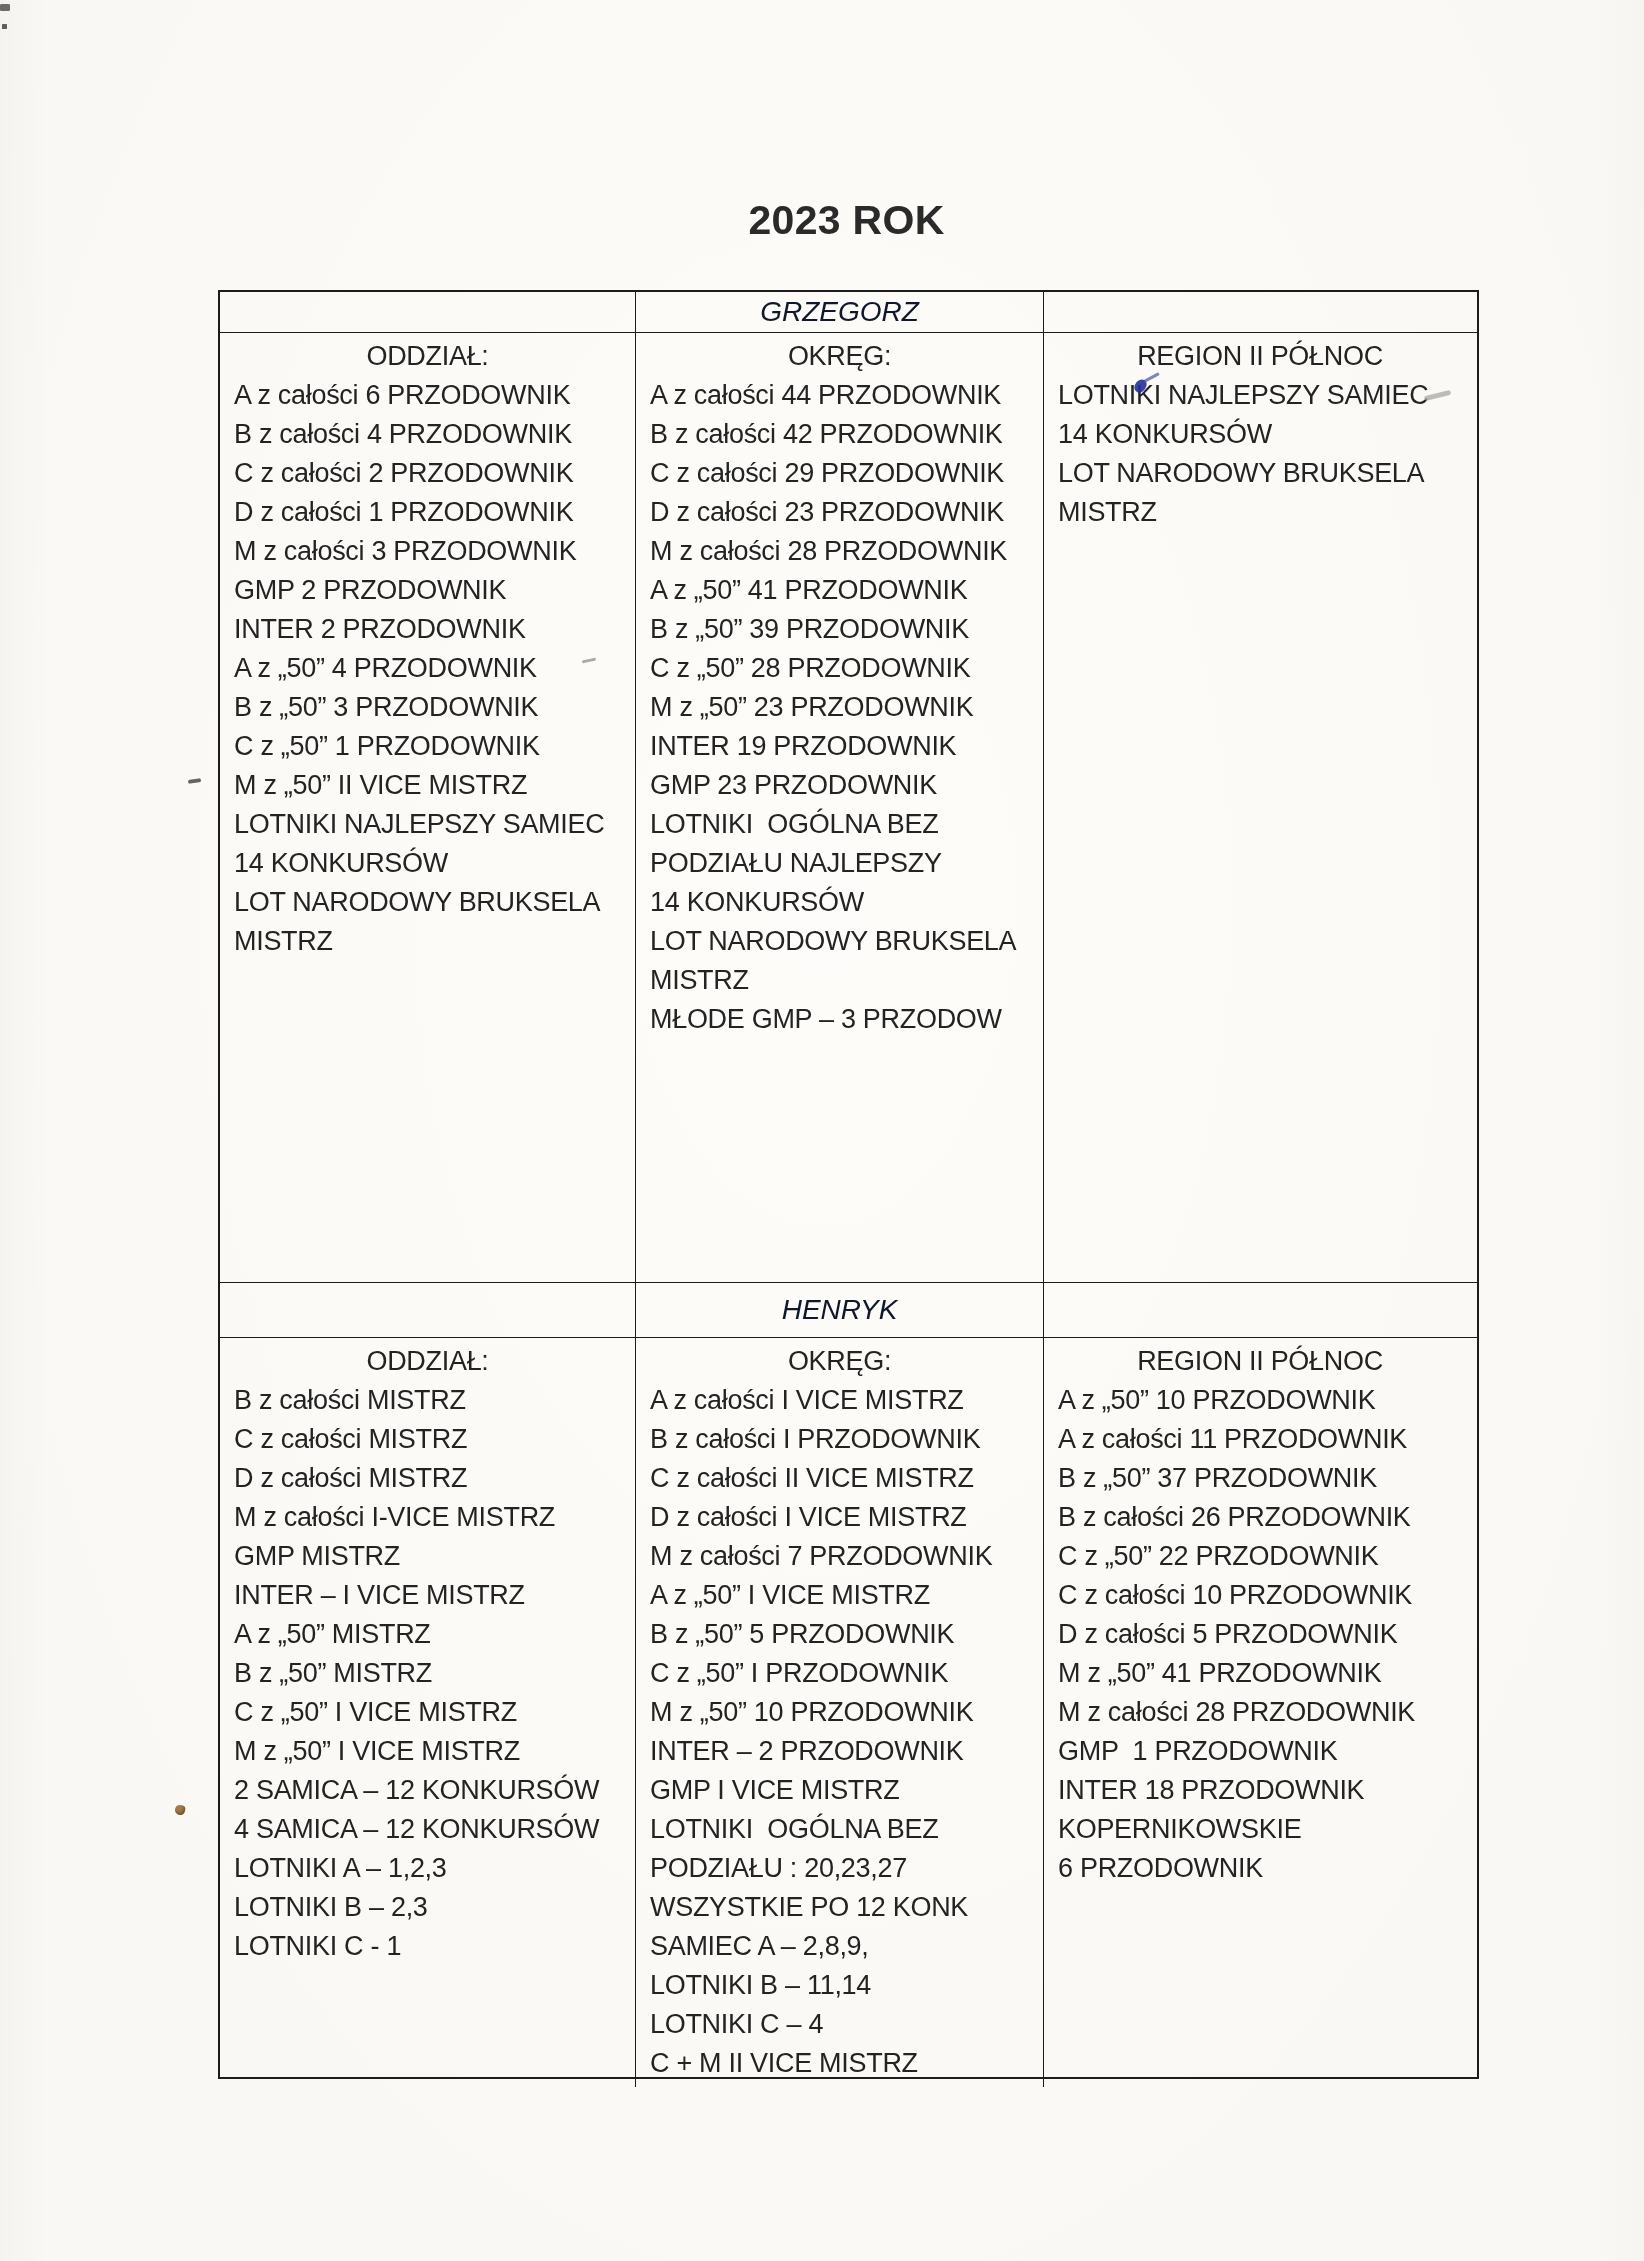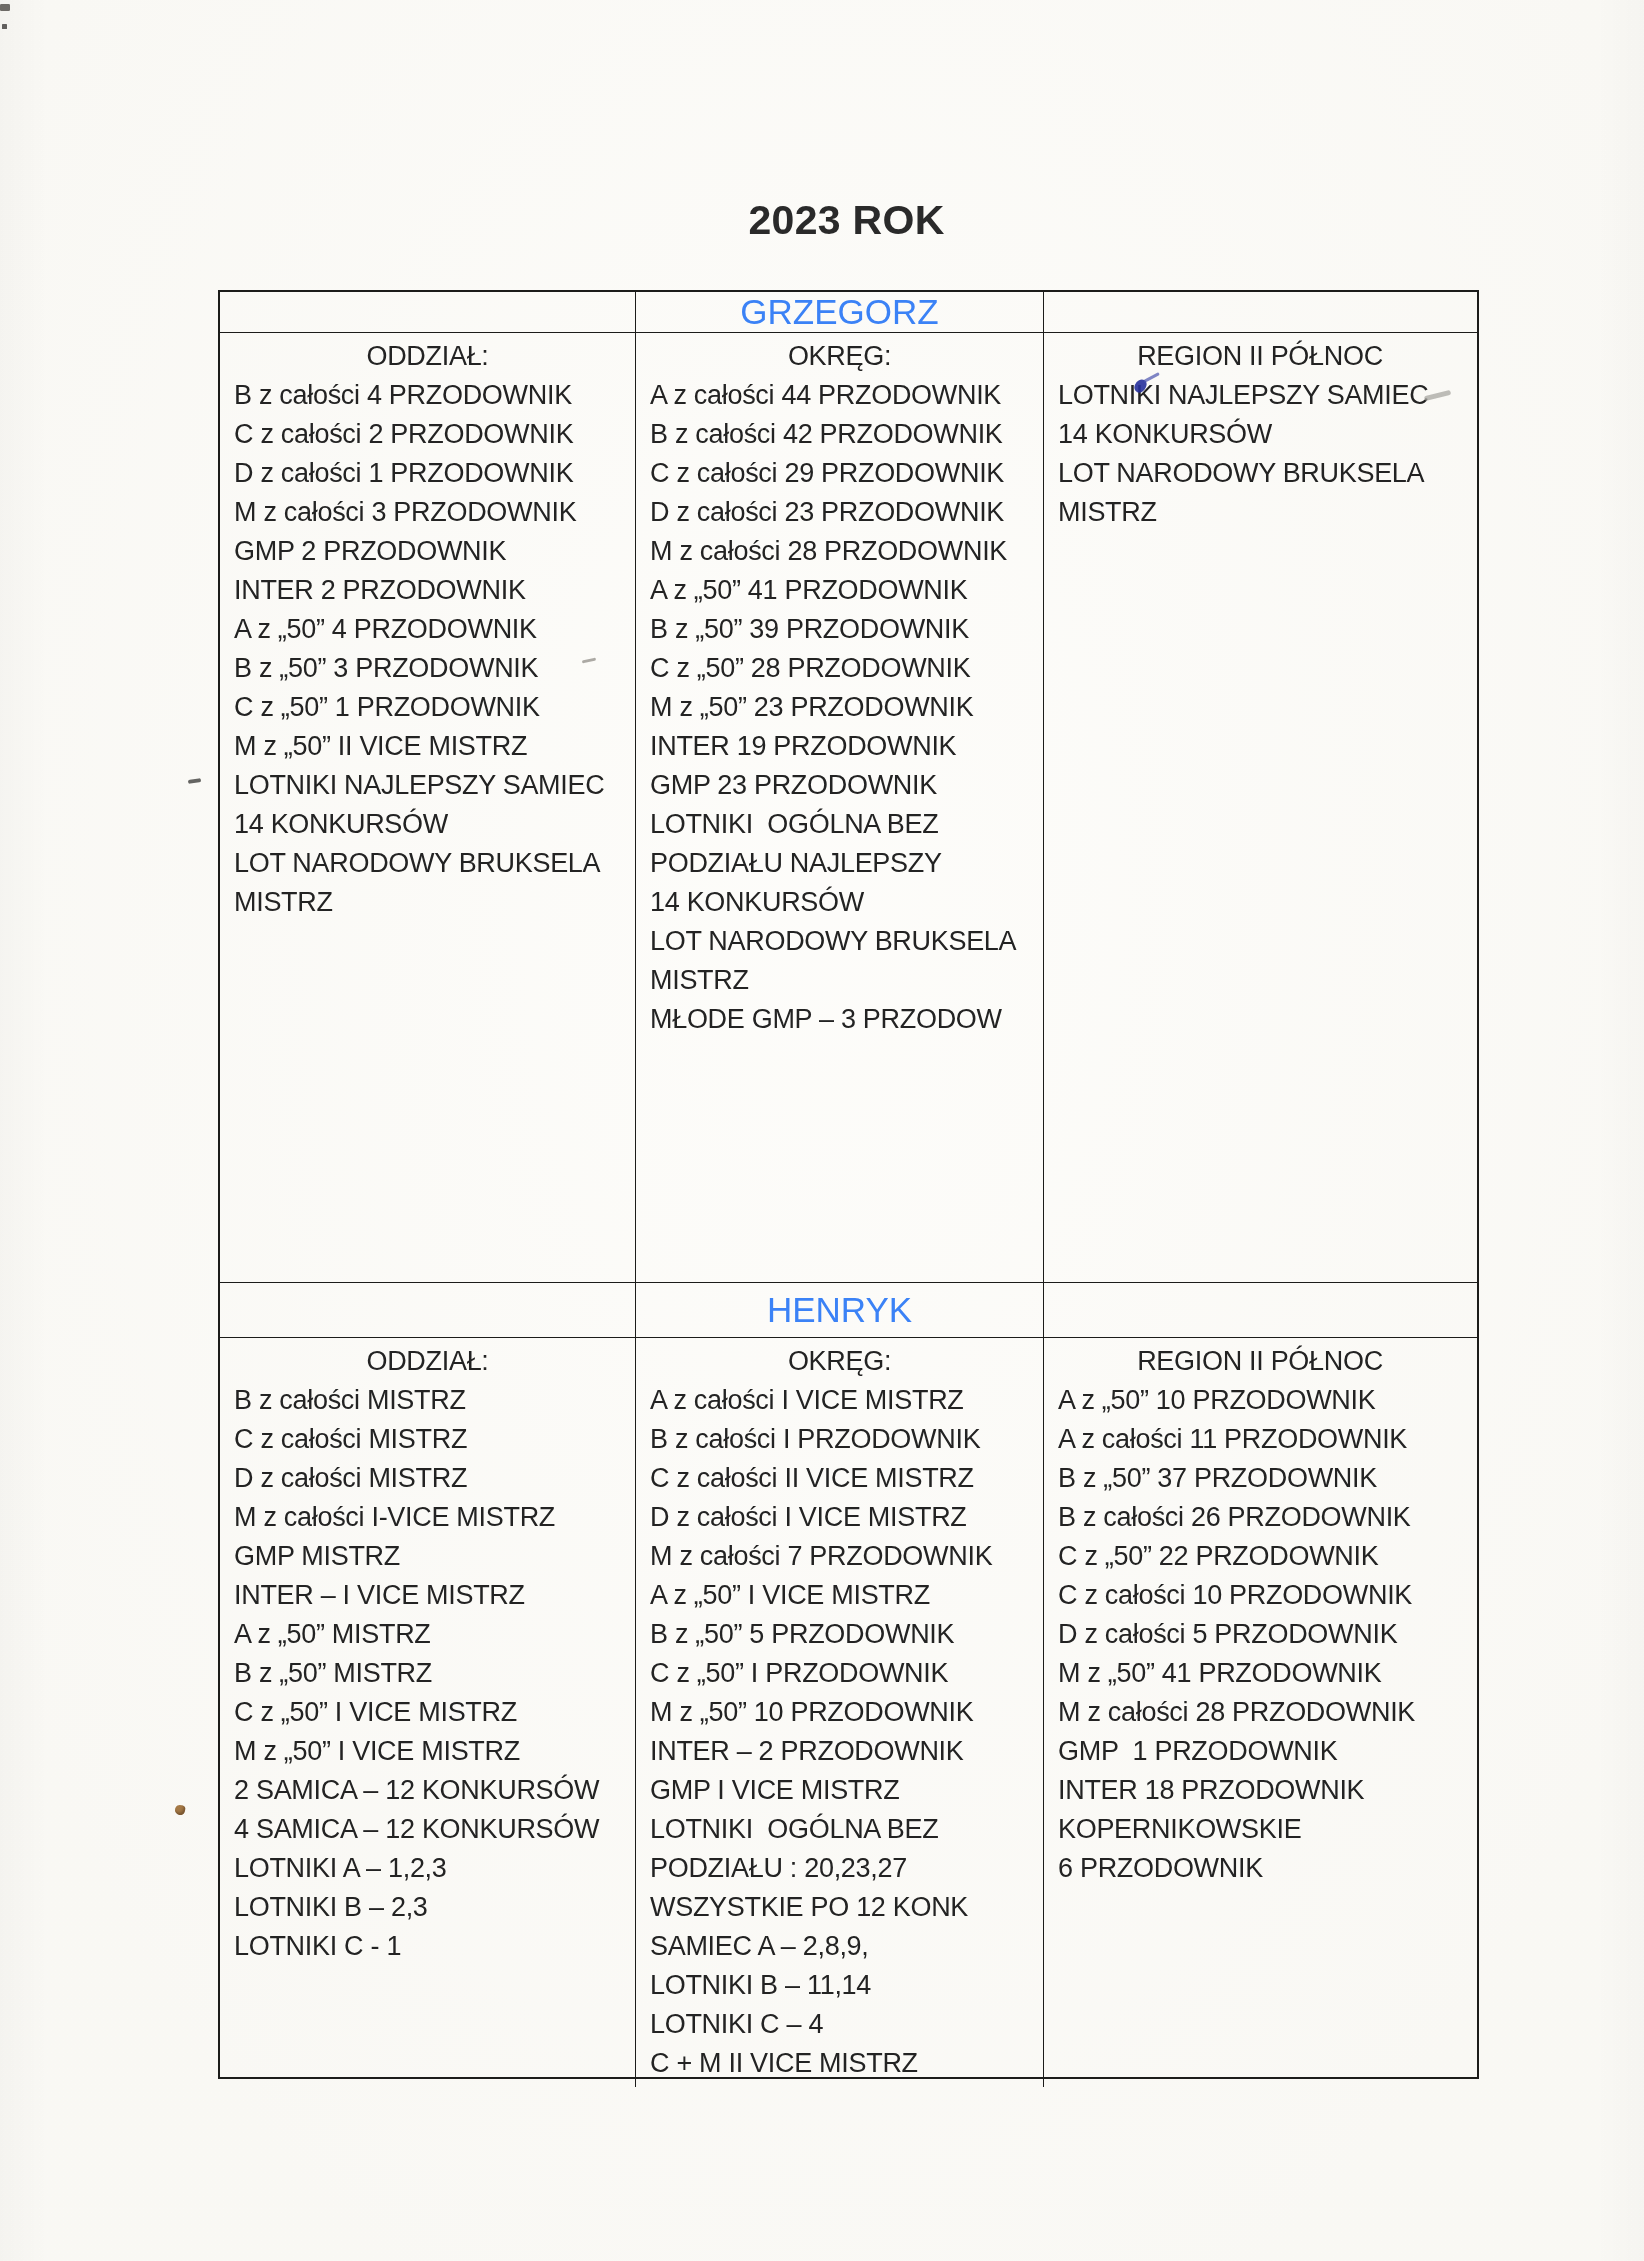--- a/index.html
+++ b/index.html
@@ -34,21 +34,21 @@
     width: 1261px; height: 1789px;
     border: 2.6px solid #1c1c1a;
   }
   .row { display: grid; grid-template-columns: 415px 408px 433px; }
   .row > .cell { min-width: 0; }
   .row > .cell + .cell { border-left: 1.9px solid #1c1c1a; }
   .header-row { height: 41px; border-bottom: 1.9px solid #1c1c1a; }
   .header-row.second { height: 56px; border-top: 1.9px solid #1c1c1a; }
   .header-row .cell {
     display: flex; align-items: center; justify-content: center;
-    font-size: 35px; color: #3b82f6;
+    font-size: 28px; color: #0f172a; font-style: italic;
   }
   .content-row.s1 { height: 949px; }
   .content-row.s2 { height: 749px; }
   .content-row .cell { padding: 3.9px 14px 0 14px; }
   .line {
     font-size: 27px;
     line-height: 39px;
     letter-spacing: -0.3px;
     white-space: pre;
     color: #232323;
@@ -78,20 +78,21 @@
   <div class="row header-row">
     <div class="cell"></div>
     <div class="cell">GRZEGORZ</div>
     <div class="cell"></div>
   </div>
   <div class="row content-row s1">
     <div class="cell">
       <div class="line al-center col-header">ODDZIAŁ:</div>
       <div>
 
+      <div class="line al-center">A z całości 6 PRZODOWNIK</div>
           <div class="line al-center">B z całości 4 PRZODOWNIK</div>
           <div class="line al-center">C z całości 2 PRZODOWNIK</div>
           <div class="line al-center">D z całości 1 PRZODOWNIK</div>
           <div class="line al-center">M z całości 3 PRZODOWNIK</div>
           <div class="line al-center">GMP 2 PRZODOWNIK</div>
           <div class="line al-center">INTER 2 PRZODOWNIK</div>
           <div class="line">A z „50” 4 PRZODOWNIK</div>
           <div class="line">B z „50” 3 PRZODOWNIK</div>
           <div class="line">C z „50” 1 PRZODOWNIK</div>
           <div class="line">M z „50” II VICE MISTRZ</div>

